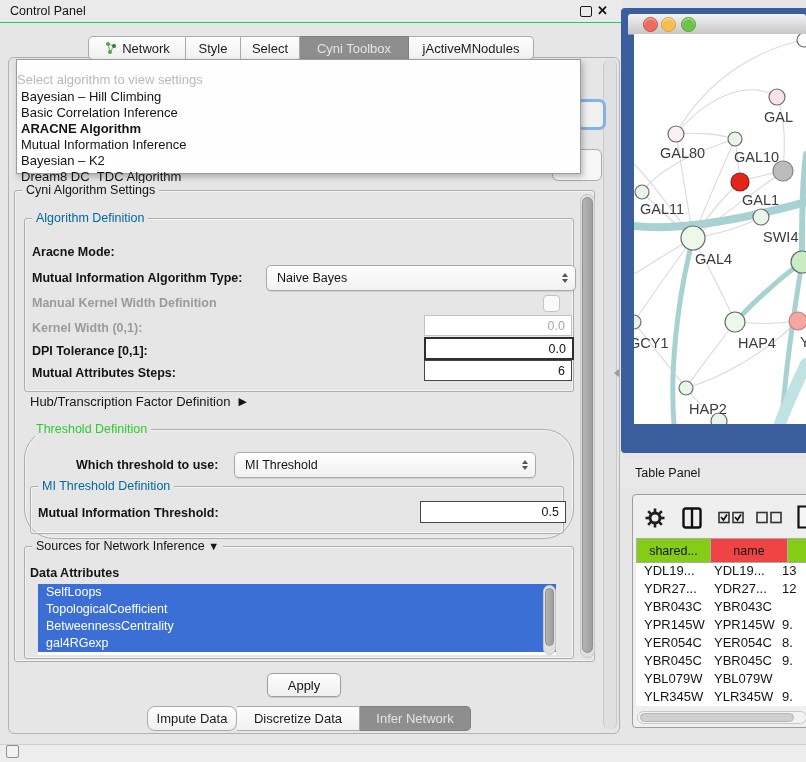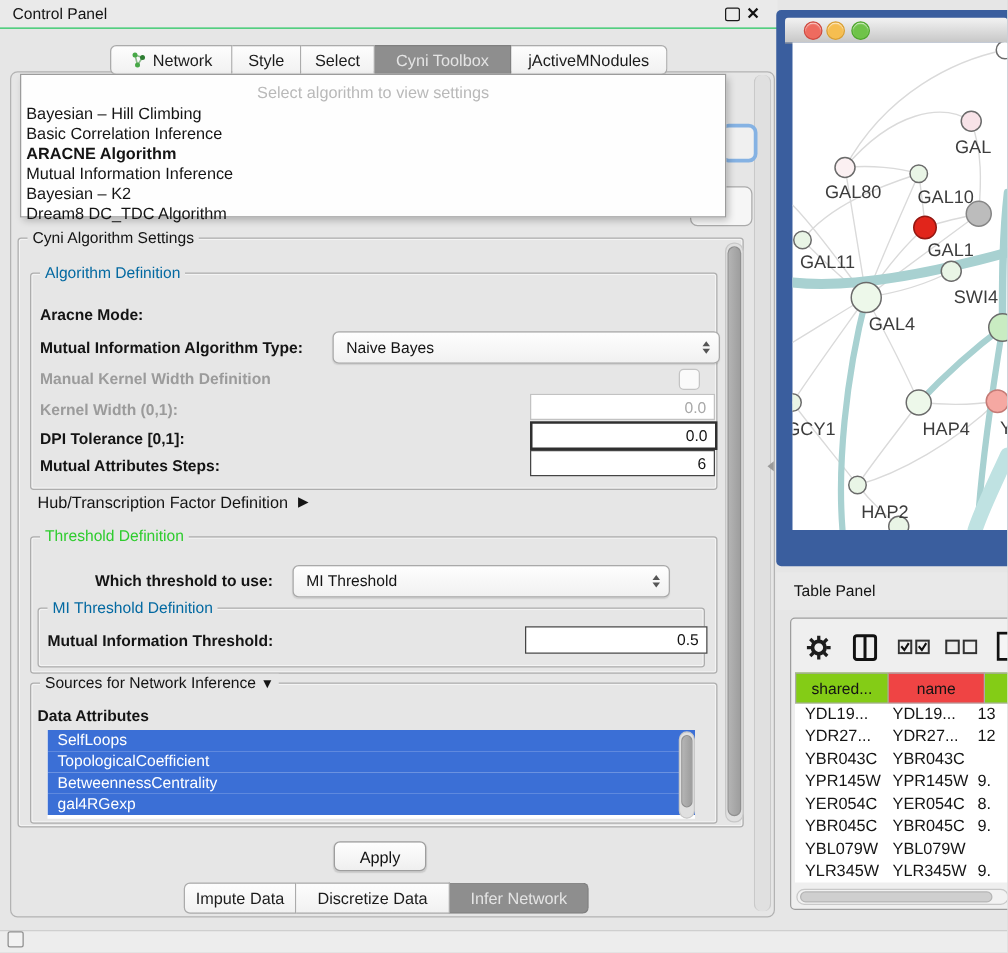--- a/index.html
+++ b/index.html
@@ -32,21 +32,21 @@
   .stepper{margin-left:auto;margin-right:7px;display:flex;flex-direction:column;gap:2px;}
   .stepper i{width:0;height:0;border-left:3.5px solid transparent;border-right:3.5px solid transparent;display:block;}
   .stepper .up{border-bottom:4px solid #555;}
   .stepper .dn{border-top:4px solid #555;}
   .field{background:#fff;font-size:12.5px;display:flex;align-items:center;justify-content:flex-end;padding-right:6px;}
   .f-light{border:1px solid #C2C2C2;color:#A8A8A8;}
   .f-focus{border:2px solid #2F2F2F;}
   .f-norm{border:1px solid #454545;}
   
   .ddlist{background:#FEFEFE;border:1px solid #9C9C9C;box-shadow:2px 3px 6px rgba(0,0,0,.25);}
-  .dd-hint{height:17px;text-align:center;color:#B9B9B9;font-size:13px;padding-top:6px;}
+  .dd-hint{height:17px;text-align:left;color:#B9B9B9;font-size:13px;padding-top:12px;}
   .dd-item{height:16px;line-height:16px;font-size:13px;padding-left:4px;white-space:nowrap;}
   .dd-item.bold{font-weight:bold;}
   
   .attr-list{background:#fff;overflow:hidden;}
   .attr-row{height:17px;line-height:17px;background:#3B6FD6;color:#fff;font-size:12.5px;padding-left:8px;}
   
   .sb-track{background:#E0E0E0;border:1px solid #C8C8C8;border-radius:7px;}
   .sb-thumb{background:linear-gradient(90deg,#B4B4B4,#9E9E9E);border:1px solid #8F8F8F;border-radius:6px;}
   .btn{border:1px solid #9E9E9E;border-radius:5px;background:linear-gradient(#FEFEFE,#EFEFEF);
        display:flex;align-items:center;justify-content:center;font-size:13px;box-shadow:0 1px 1px rgba(0,0,0,.12);}
@@ -157,21 +157,21 @@
   <div class="a lbl" style="left:32px;top:366px;">Mutual Attributes Steps:</div>
   <div class="a field f-norm" style="left:424px;top:360px;width:140px;height:19px;">
     <span>6</span>
   </div>
 
   <div class="a hub-row" style="left:30px;top:394px;">
     <span>Hub/Transcription Factor Definition</span>
     <span class="tri">▶</span>
   </div>
 
-  <div class="a grp" style="left:24px;top:429px;width:548px;height:108px;">
+  <div class="a grp" style="left:24px;top:429px;width:548px;height:108px;border-radius:30px;">
     <span class="gtitle green">Threshold Definition</span>
   </div>
   <div class="a lbl" style="left:76px;top:458px;">Which threshold to use:</div>
   <div class="a combo" style="left:234px;top:452px;width:290px;height:24px;">
     <span>MI Threshold</span>
     <span class="stepper">
         <i class="up"></i>
         <i class="dn"></i>
       </span>
   </div>
@@ -197,21 +197,21 @@
     <div class="attr-row">gal4RGexp</div>
   </div>
   <div class="a sb-track" style="left:543px;top:585px;width:11px;height:68px;">
     <div class="sb-thumb a" style="left:1px;top:2px;width:7px;height:56px;"></div>
   </div>
 
   <div class="a btn" style="left:267px;top:673px;width:72px;height:22px;">
     <span>Apply</span>
   </div>
   <div class="a tabstrip" style="left:147px;top:706px;">
-    <div class="tab first" style="width:88px;height:23px;">
+    <div class="tab first" style="width:88px;height:23px;border-radius:8px;">
         <span>Impute Data</span>
       </div>
     <div class="tab" style="width:122px;height:23px;">
         <span>Discretize Data</span>
       </div>
     <div class="tab last sel" style="width:110px;height:23px;">
         <span>Infer Network</span>
       </div>
   </div>
 

